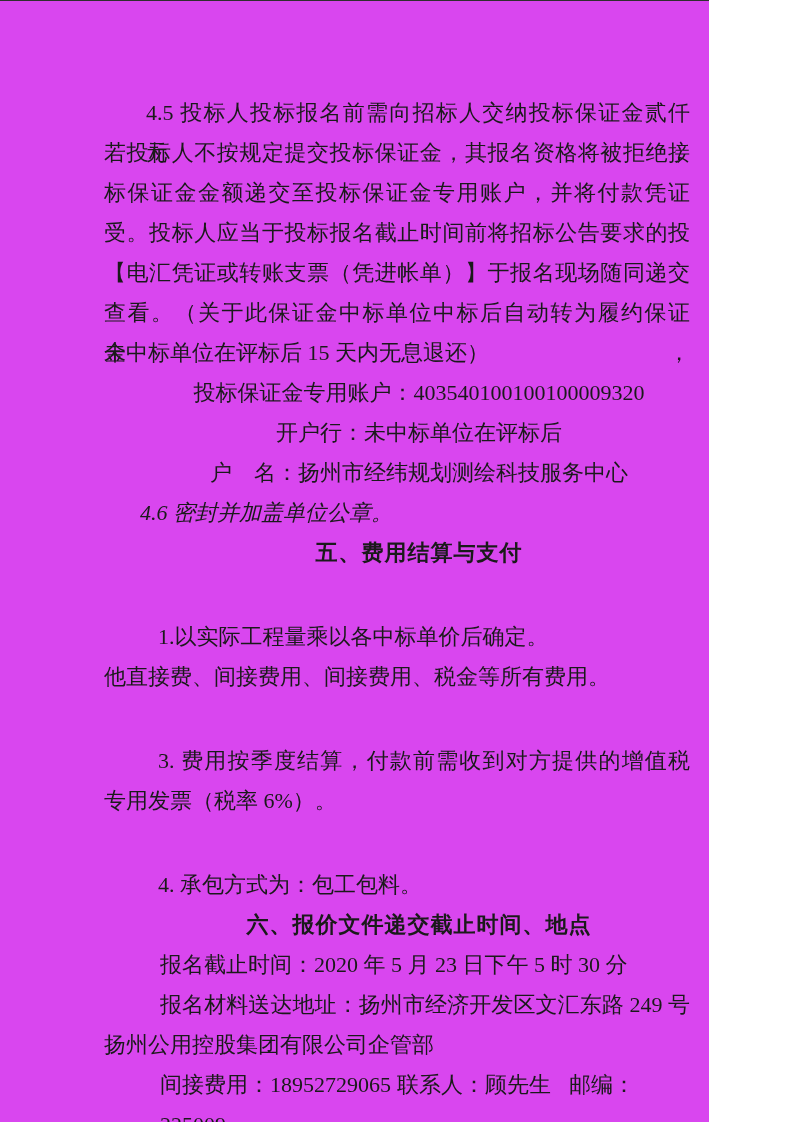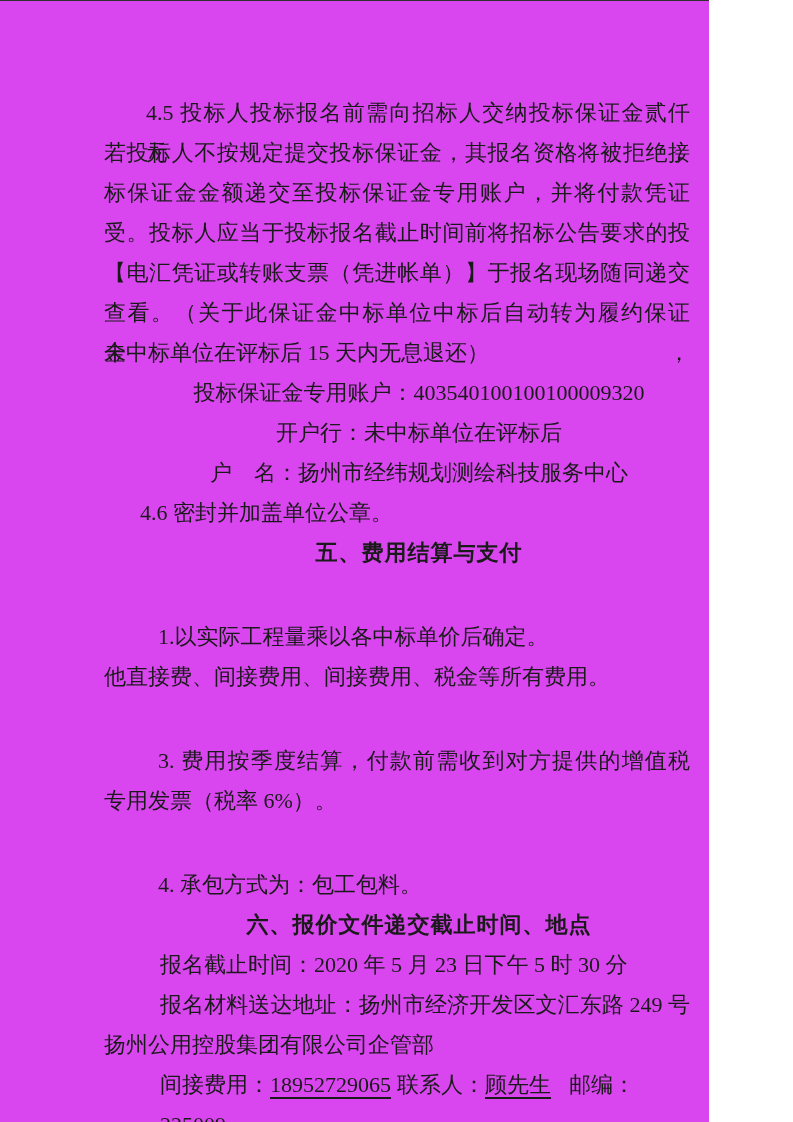--- a/index.html
+++ b/index.html
@@ -19,26 +19,26 @@
     font-family:"Liberation Serif","DejaVu Serif",serif;
     color:#1a1a1a;
     white-space:normal;
   }
   .fill { text-align:justify; text-align-last:justify; text-justify:inter-character; }
   .heading {
     font-family:"Liberation Sans","DejaVu Sans",sans-serif;
     font-weight:700;
     letter-spacing:1px;
   }
-  .ind-36 { padding-left:36px; }
+  .ind-36 { padding-left:36px;font-style:italic; }
   .ind-42 { padding-left:42px; }
   .ind-44 { padding-left:44px;text-align:center; }
   .ind-54 { padding-left:54px;margin-top:44px; }
   .ind-56 { padding-left:56px; }
-  .u { text-decoration:underline; text-underline-offset:5px; padding-right:6px;text-align:center; }
+  .u { text-underline-offset:5px; padding-right:6px;text-align:center; }
   .gap { margin-left:12px; }
 </style>
 </head>
 <body>
 
 <div class="page">
   <div class="content">
 
     <div class="line fill ind-42">4.5 投标人投标报名前需向招标人交纳投标保证金贰仟元，</div>
     <div class="line fill">若投标人不按规定提交投标保证金，其报名资格将被拒绝接</div>

